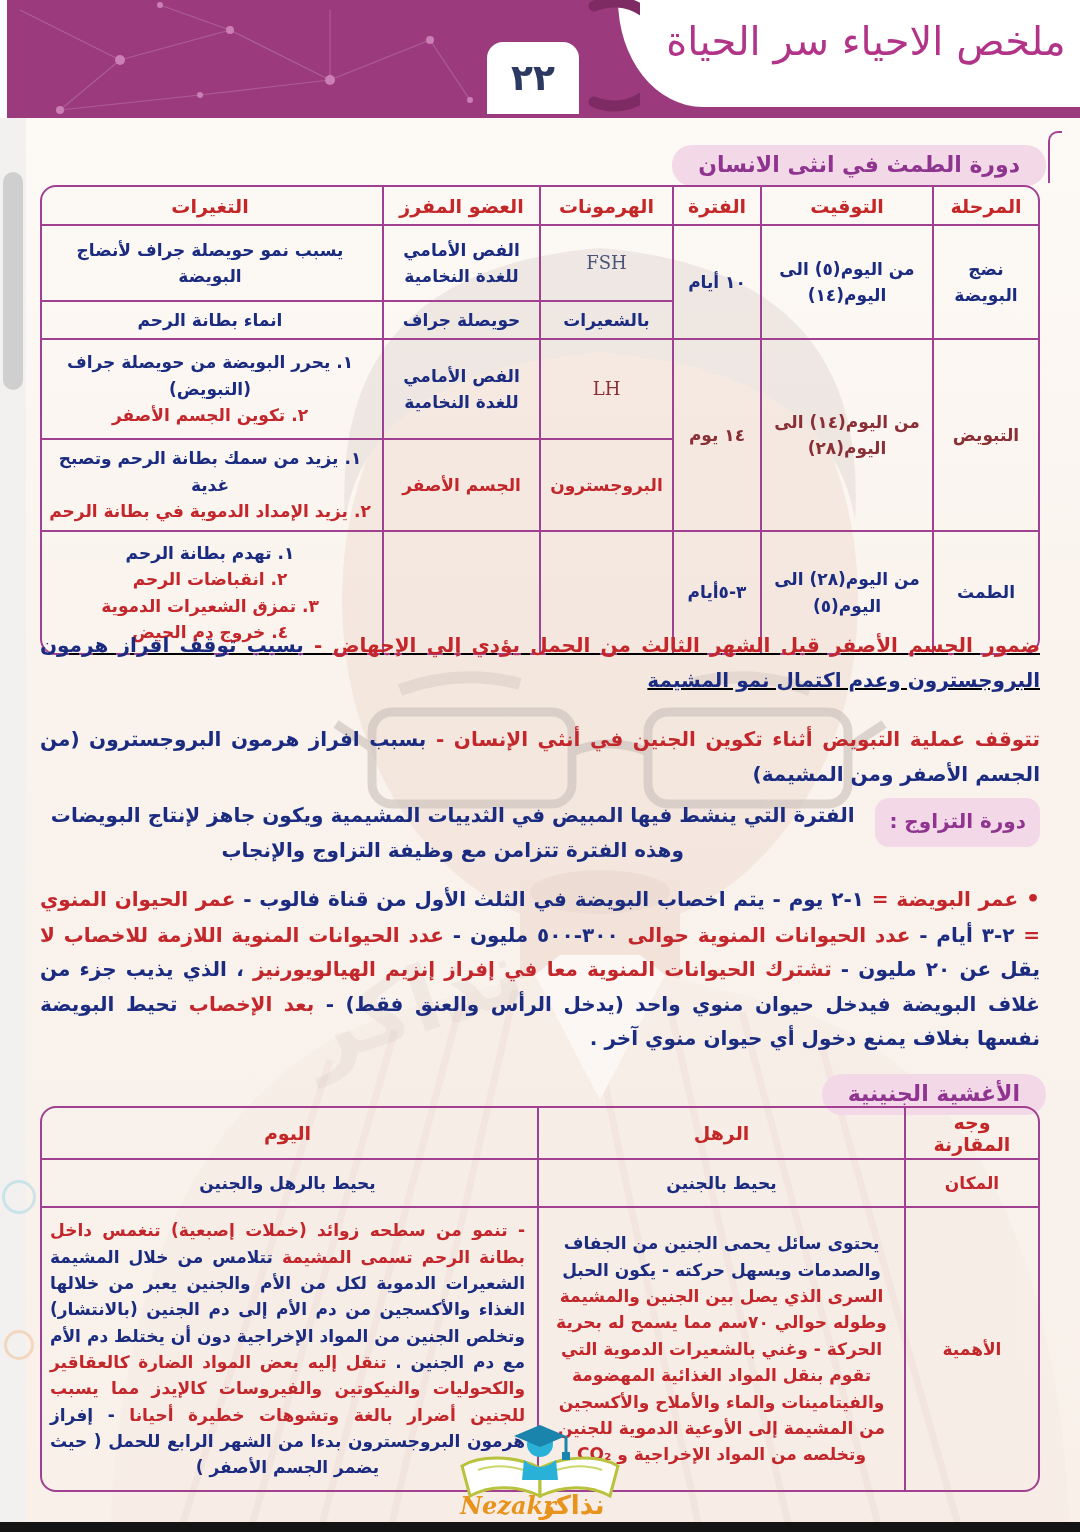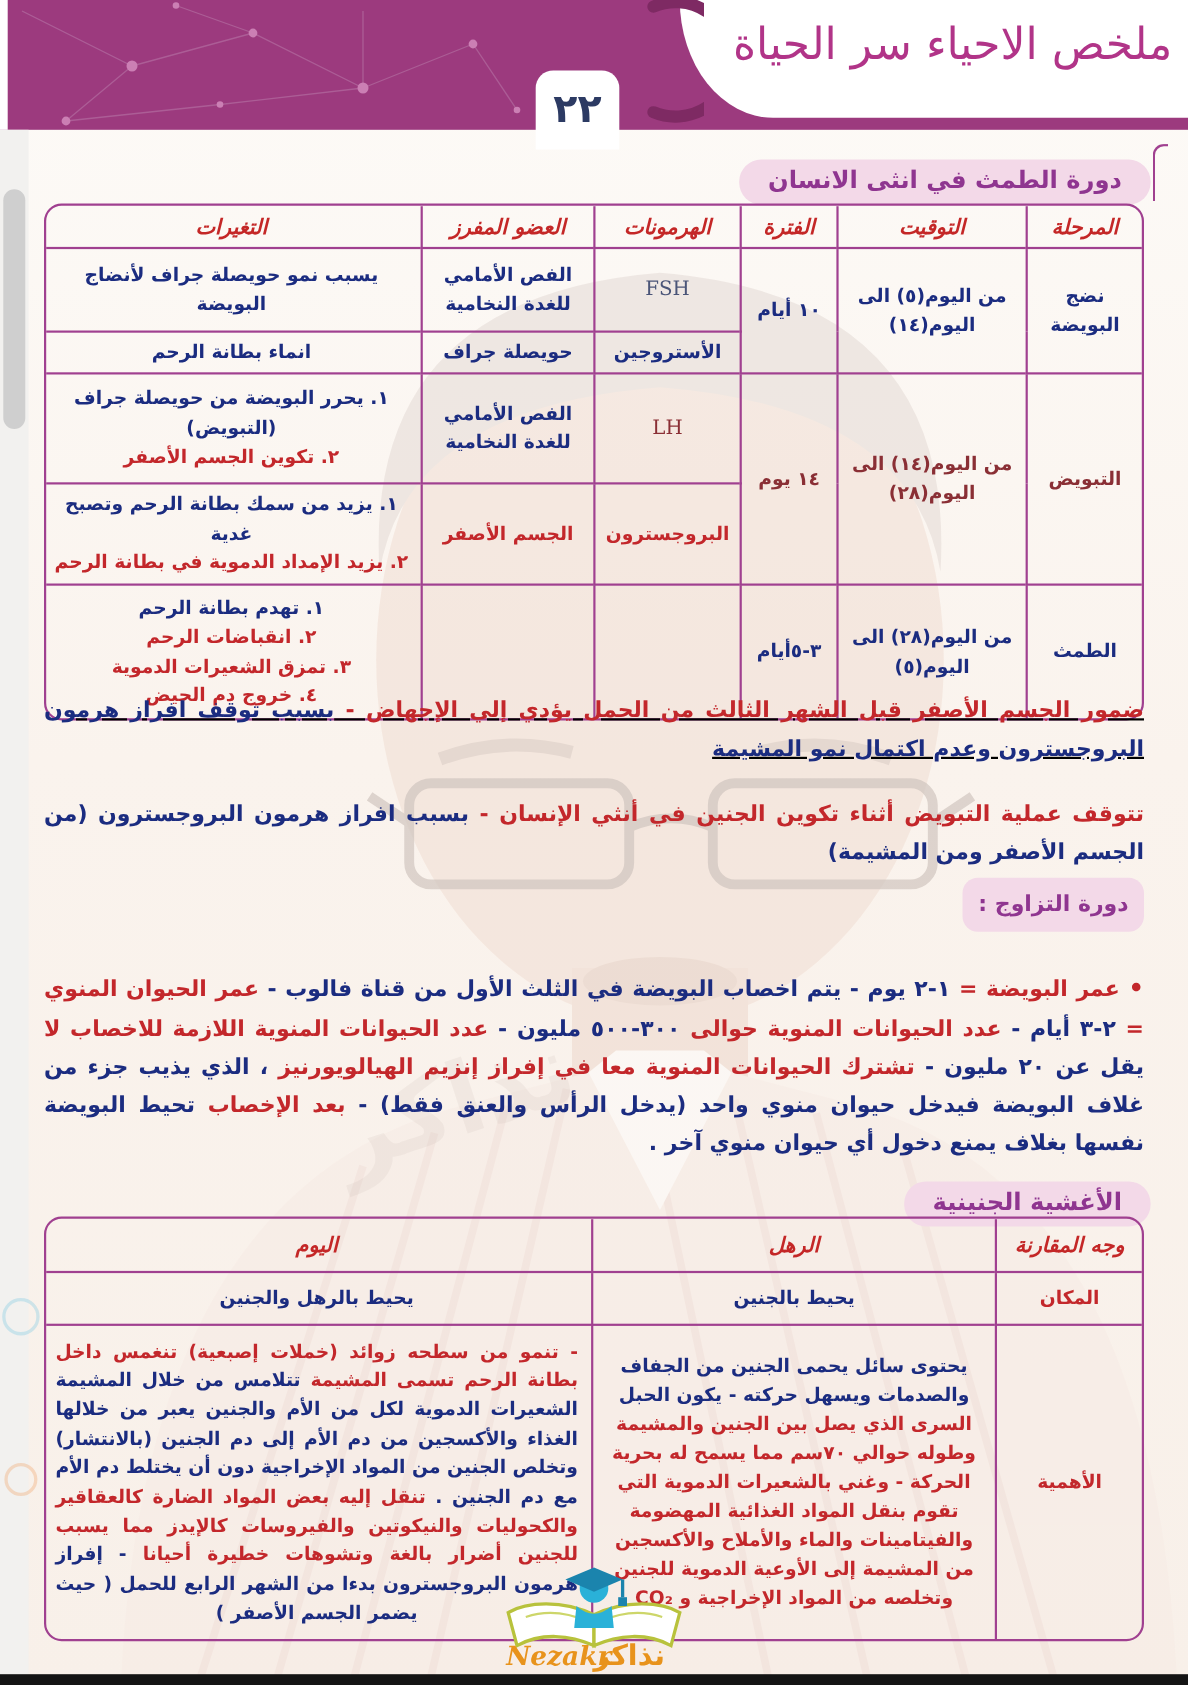--- a/index.html
+++ b/index.html
@@ -9,21 +9,21 @@
 
   
   .banner { position:absolute; top:0; left:0; width:1080px; height:118px;
             background:#9c3a7e; }
   .banner svg.net { position:absolute; inset:0; }
   .title-plate { position:absolute; top:0; right:0; width:462px; height:107px;
                  background:#ffffff; border-bottom-left-radius:95px 120px; }
   .main-title { position:absolute; top:18px; right:14px; width:400px; text-align:center;
                 color:#b13488; font-size:40px; font-weight:normal; letter-spacing:-1px; }
   .crescent { position:absolute; top:-4px; right:440px; }
-  .page-badge { position:absolute; top:64px; left:487px; width:76px; height:72px;
+  .page-badge { position:absolute; top:42px; left:487px; width:92px; height:72px;
                 background:#ffffff; border-radius:16px 16px 0 0; text-align:center;
                 color:#2c3a63; font-size:36px; font-weight:bold; line-height:72px; }
 
   
   .page-edge { position:absolute; top:118px; left:0; width:26px; bottom:0; background:#f2f1ef; }
   .white-sliver { position:absolute; top:0; left:0; width:7px; height:118px; background:#ffffff; }
   .scroll-thumb { position:absolute; top:172px; left:3px; width:20px; height:218px;
                   background:#cfcfcf; border-radius:10px; }
   .doodle { position:absolute; border-radius:50%; opacity:.35; }
   .doodle.c1 { left:2px; top:1180px; width:34px; height:34px; border:3px solid #7ec8e3; }
@@ -45,21 +45,21 @@
                 border-top-left-radius:10px; }
 
   
   .tbl-wrap { position:absolute; left:40px; width:1000px; border:2.5px solid #a04090;
               border-radius:16px; overflow:hidden; }
   .t1 { top:185px; }
   .t2 { top:1106px; height:386px; }
   table { width:100%; height:100%; border-collapse:collapse; table-layout:fixed; }
   td, th { border:2px solid #a04090; vertical-align:middle; text-align:center;
            padding:3px 6px; font-weight:bold; }
-  tr:first-child th { border-top:none;font-style:italic; }
+  tr:first-child th { border-top:none; }
   td:first-child, th:first-child { border-right:none;margin-top:44px; }
   td:last-child, th:last-child { border-left:none; }
   tr:last-child td { border-bottom:none; }
   th { color:#c42727; font-size:19px; height:38px; }
   td { color:#1f2d7b; font-size:17px; line-height:1.55; }
   .red { color:#c3272b; }
   .navy { color:#1b2c80; }
   .maroon { color:#8a2f35; }
   .latin-h { font-family:"DejaVu Serif", serif; font-weight:normal; font-size:18px; }
   .fsh { color:#4a5578; }
@@ -188,21 +188,21 @@
       </tr>
       <tr style="height:76px">
         <td rowspan="2" class="navy">نضج البويضة</td>
         <td rowspan="2" class="navy">من اليوم(٥) الى اليوم(١٤)</td>
         <td rowspan="2" class="navy">١٠ أيام</td>
         <td class="latin-h fsh">FSH</td>
         <td class="navy">الفص الأمامي للغدة النخامية</td>
         <td class="navy">يسبب نمو حويصلة جراف لأنضاج البويضة</td>
       </tr>
       <tr style="height:38px">
-        <td class="navy">الأستروجين</td>
+        <td class="navy">بالشعيرات</td>
         <td class="navy">حويصلة جراف</td>
         <td class="navy">انماء بطانة الرحم</td>
       </tr>
       <tr style="height:100px">
         <td rowspan="2" class="maroon">التبويض</td>
         <td rowspan="2" class="maroon">من اليوم(١٤) الى اليوم(٢٨)</td>
         <td rowspan="2" class="maroon">١٤ يوم</td>
         <td class="latin-h maroon">LH</td>
         <td class="navy">الفص الأمامي للغدة النخامية</td>
         <td class="changes-lines">
@@ -237,20 +237,21 @@
 
   <p class="para p1">
     <span class="red">ضمور الجسم الأصفر قبل الشهر الثالث من الحمل يؤدي إلي الإجهاض - </span><span class="navy">بسبب توقف افراز هرمون البروجسترون وعدم اكتمال نمو المشيمة</span>
   </p>
   <p class="para p2">
     <span class="red">تتوقف عملية التبويض أثناء تكوين الجنين في أنثي الإنسان - </span><span class="navy">بسبب افراز هرمون البروجسترون (من الجسم الأصفر ومن المشيمة)</span>
   </p>
 
   <div class="para p3">
     <span class="pill">دورة التزاوج :</span>
+    <span class="ptext navy">الفترة التي ينشط فيها المبيض في الثدييات المشيمية ويكون جاهز لإنتاج البويضات وهذه الفترة تتزامن مع وظيفة التزاوج والإنجاب</span>
   </div>
 
   <p class="para p4">
     <span class="bullet">•</span>
     <span class="red">عمر البويضة = </span><span class="navy">١-٢ يوم - يتم اخصاب البويضة في الثلث الأول من قناة فالوب - </span><span class="red">عمر الحيوان المنوي = </span><span class="navy">٢-٣ أيام - </span><span class="red">عدد الحيوانات المنوية حوالى </span><span class="navy">٣٠٠-٥٠٠ مليون - </span><span class="red">عدد الحيوانات المنوية اللازمة للاخصاب لا </span><span class="navy">يقل عن ٢٠ مليون - </span><span class="red">تشترك الحيوانات المنوية معا في إفراز إنزيم الهيالويورنيز </span><span class="navy">، الذي يذيب جزء من غلاف البويضة فيدخل حيوان منوي واحد (يدخل الرأس والعنق فقط) - </span><span class="red">بعد الإخصاب </span><span class="navy">تحيط البويضة نفسها بغلاف يمنع دخول أي حيوان منوي آخر .</span>
   </p>
 
   <div class="section-badge badge-membranes">الأغشية الجنينية</div>
 
   <div class="tbl-wrap t2">

